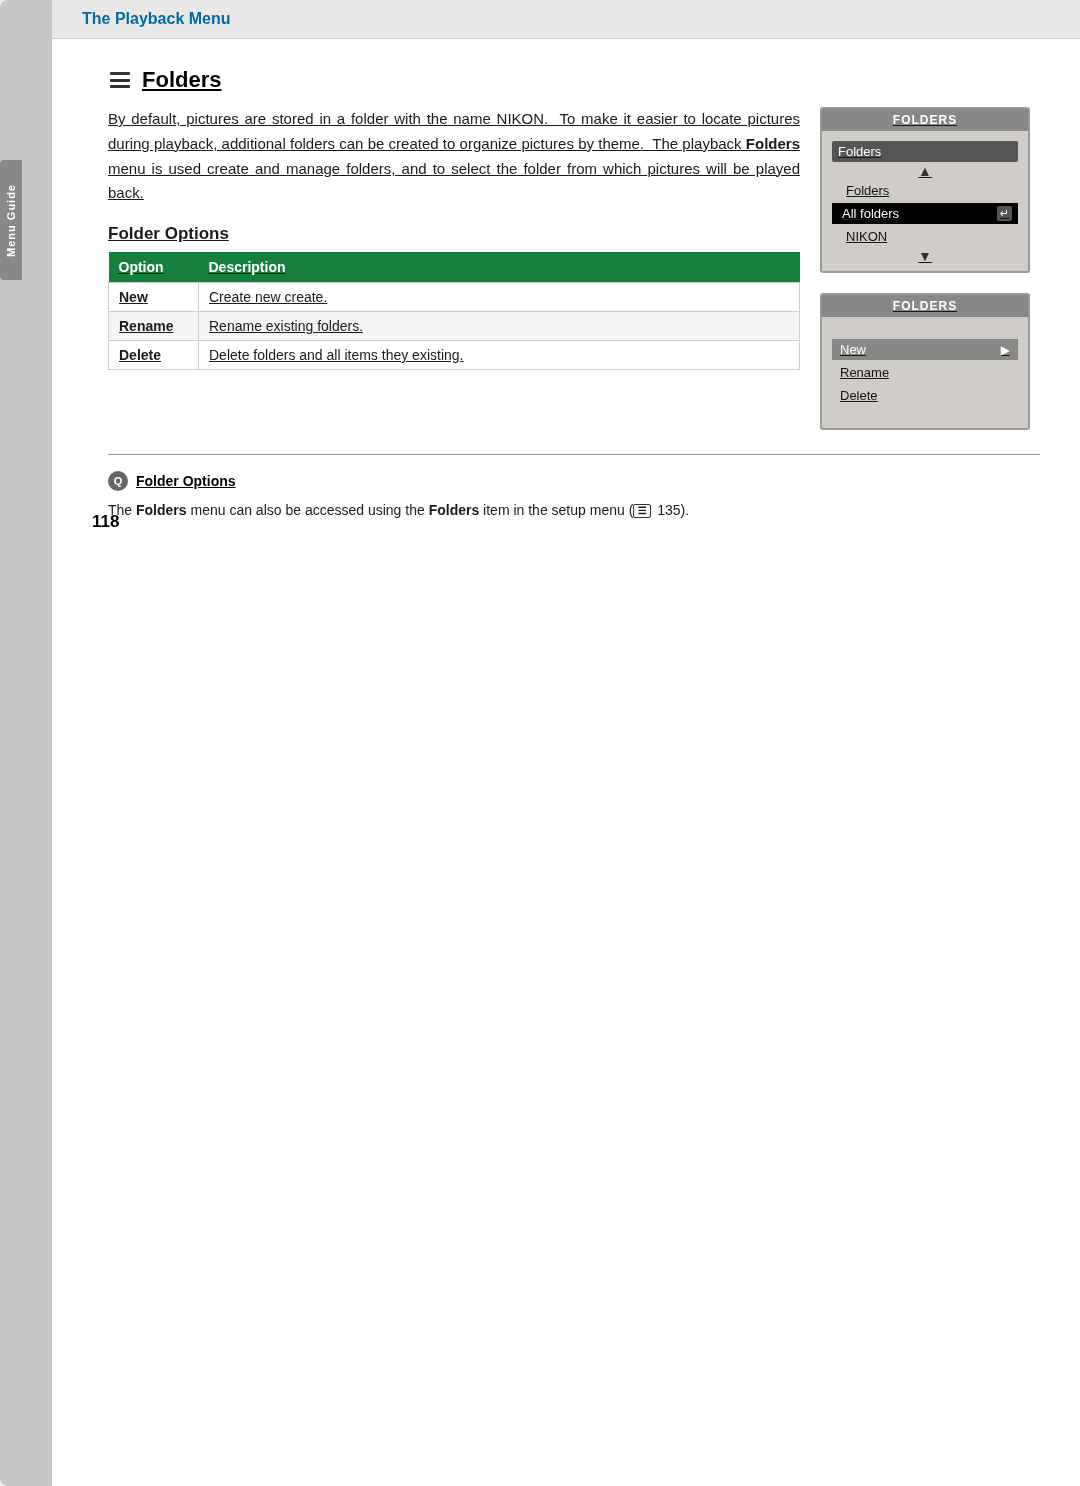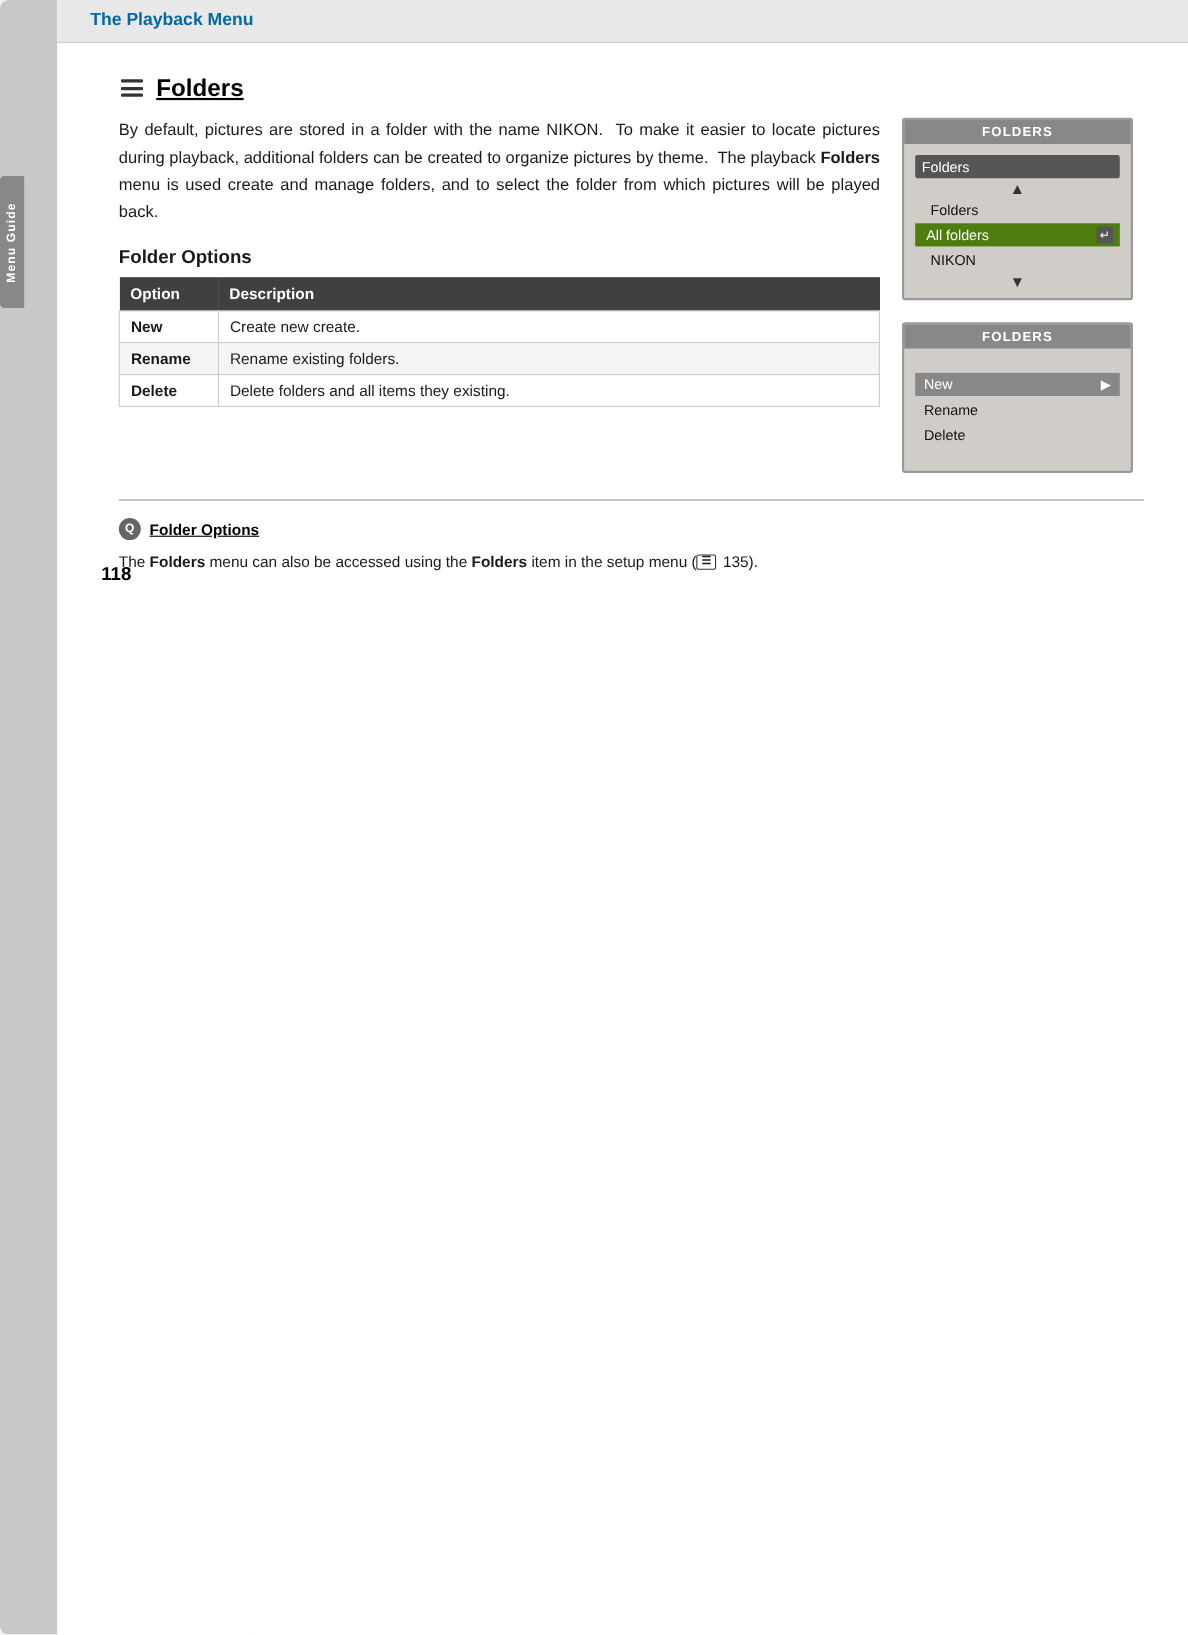--- a/index.html
+++ b/index.html
@@ -100,20 +100,21 @@
       font-weight: bold;
       text-decoration: underline;
       color: #000;
     }
 
     
     .two-col {
       display: flex;
       gap: 20px;
       margin-bottom: 24px;
+      text-decoration: underline;
     }
 
     .left-col {
       flex: 1;
     }
 
     .right-col {
       width: 220px;
       flex-shrink: 0;
       display: flex;
@@ -142,21 +143,21 @@
     }
 
     
     .options-table {
       width: 100%;
       border-collapse: collapse;
       font-size: 14px;
     }
 
     .options-table th {
-      background: #404040;
+      background: #15803d;
       color: #fff;
       padding: 7px 10px;
       text-align: left;
       font-weight: bold;
     }
 
     .options-table th:first-child {
       width: 90px;
     }
 
@@ -212,21 +213,21 @@
       color: #fff;
       border-radius: 2px;
     }
 
     .lcd-item.indent {
       padding-left: 14px;
     }
 
     .lcd-item.selected-indent {
       padding-left: 10px;
-      background: #4d7c0f;
+      background: #000000;
       color: #fff;
       display: flex;
       align-items: center;
       justify-content: space-between;
     }
 
     .lcd-arrow-up {
       text-align: center;
       font-size: 14px;
       color: #333;

